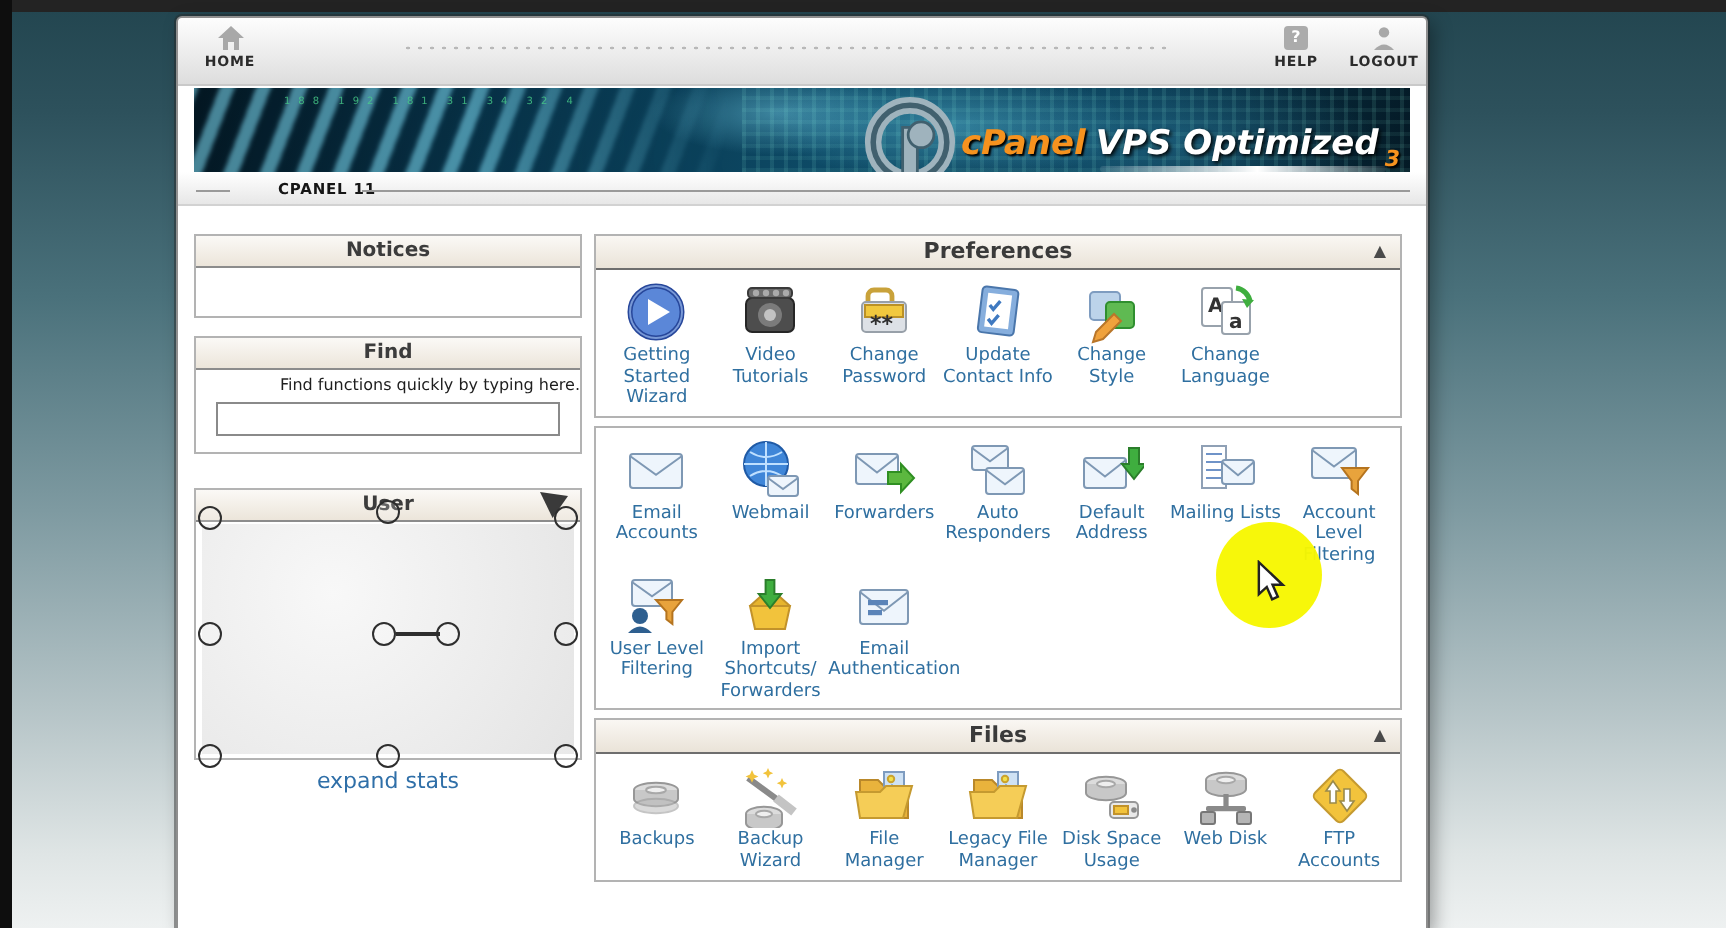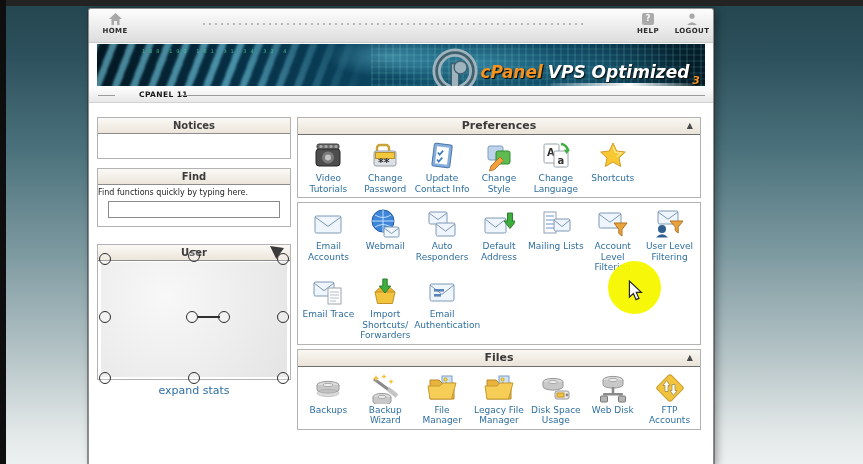--- a/index.html
+++ b/index.html
@@ -55,21 +55,21 @@
   .tab-line-r{position:absolute;left:92px;right:8px;top:9px;border-top:1px solid #9a9a9a;}
   
   .content{position:relative;background:#fff;height:400px;}
   .sidebar{position:absolute;left:8px;top:14px;width:194px;}
   .main{position:absolute;left:208px;top:14px;width:404px;}
   .box{border:1px solid #b3b3b3;background:#fff;}
   .box-header{position:relative;height:15px;line-height:15px;text-align:center;font-size:10px;font-weight:bold;color:#3c3c3c;
     background:linear-gradient(#fbf9f6,#ece5da);border-bottom:1px solid #8c8c8c;}
   .notices-body{height:24px;}
   .find-box{margin-top:9px;}
-  .find-hint{font-size:8px;color:#1e1e1e;text-align:left;margin-top:3px;}
+  .find-hint{font-size:8px;color:#1e1e1e;text-align:right;margin-top:3px;}
   .find-input{display:block;width:166px;height:15px;margin:4px auto 8px auto;border:1px solid #8a8a8a;background:#fff;
     font-size:10px;padding:0 2px;box-sizing:content-box;}
   .stats-box{margin-top:17px;position:relative;height:134px;overflow:visible;}
   .stats-tri{position:absolute;right:6px;top:1px;width:14px;height:13px;background:#3a3a3a;
     clip-path:polygon(0 0,100% 15%,45% 100%);}
   .stats-blur{position:absolute;left:3px;top:17px;right:3px;bottom:2px;
     background:radial-gradient(circle at 35% 30%,#f8f8f8,#ececec 60%,#e4e4e4);}
   .handle{position:absolute;width:12px;height:12px;border:1.5px solid #2e2e2e;border-radius:50%;
     background:rgba(255,255,255,.2);box-sizing:border-box;}
   .handle-link{position:absolute;height:1.5px;background:#2e2e2e;}
@@ -187,20 +187,30 @@
         <a class="expand-stats">expand stats</a>
       </div>
 
       <div class="main" id="sections-container">
   <section class="panel">
     <header class="panel-header">
       <span>Preferences</span>
       <span class="collapse-arrow"></span>
     </header>
     <div class="icon-grid">
+  <a class="grid-item">
+    <span class="icon">
+                  <svg viewBox="0 0 32 32" width="32" height="32">
+                    <circle cx="16" cy="16" r="13" fill="#5b87d8" stroke="#27479b" stroke-width="2.5"></circle>
+                    <circle cx="16" cy="16" r="13" fill="none" stroke="#9dbcf0" stroke-width="1" opacity=".7"></circle>
+                    <path d="M12 9.5 L23 16 L12 22.5 Z" fill="#fff"></path>
+                  </svg>
+                </span>
+    <span class="label">Getting Started Wizard</span>
+  </a>
 
   <a class="grid-item">
     <span class="icon">
                   <svg viewBox="0 0 32 32" width="32" height="32">
                     <rect x="4" y="9" width="24" height="17" rx="3" fill="#4d4d4d" stroke="#262626"></rect>
                     <rect x="5" y="4" width="22" height="5" rx="2" fill="#6d6d6d" stroke="#3a3a3a"></rect>
                     <circle cx="9" cy="6.5" r="1.6" fill="#aaa"></circle>
                     <circle cx="14" cy="6.5" r="1.6" fill="#aaa"></circle>
                     <circle cx="19" cy="6.5" r="1.6" fill="#aaa"></circle>
                     <circle cx="24" cy="6.5" r="1.6" fill="#aaa"></circle>
@@ -255,29 +265,20 @@
                     <text x="7" y="16" font-size="10" font-weight="bold" fill="#333">A</text>
                     <rect x="14" y="11" width="14" height="16" rx="1.5" fill="#fff" stroke="#98a2ac"></rect>
                     <text x="17.5" y="24" font-size="10" font-weight="bold" fill="#333">a</text>
                     <path d="M21 4 a8 8 0 0 1 7 7" stroke="#3fae3f" stroke-width="2.6" fill="none"></path>
                     <path d="M30 10 l-3.5 4 -2.5-4.5 z" fill="#3fae3f"></path>
                   </svg>
                 </span>
     <span class="label">Change Language</span>
   </a>
 
-  <a class="grid-item">
-    <span class="icon">
-                  <svg viewBox="0 0 32 32" width="32" height="32">
-                    <path d="M16 3 l3.7 8 8.6 1 -6.3 5.9 1.7 8.6 -7.7-4.4 -7.7 4.4 1.7-8.6 -6.3-5.9 8.6-1 z" fill="#f7c832" stroke="#d39c28"></path>
-                    <path d="M16 7 l2.4 5.2 5.6.7 -4.1 3.8" fill="none" stroke="#fde694" stroke-width="1.4"></path>
-                  </svg>
-                </span>
-    <span class="label">Shortcuts</span>
-  </a>
 </div>
   </section>
 
   <section class="panel">
     <div class="icon-grid">
   <a class="grid-item">
     <span class="icon">
                   <svg viewBox="0 0 32 32" width="32" height="32">
                     <rect x="3" y="8" width="26" height="17" rx="1.5" fill="#eef5fc" stroke="#7e98b4"></rect>
                     <path d="M3 9 l13 9.350000000000001 l13 -9.350000000000001" fill="none" stroke="#7e98b4"></path>
@@ -291,20 +292,30 @@
                   <svg viewBox="0 0 32 32" width="32" height="32">
                     <circle cx="14" cy="13" r="11" fill="#3f86d8" stroke="#1f5aa6"></circle>
                     <path d="M3 13 h22 M14 2 v22 M6 7 q8 5 16 0 M6 19 q8 -5 16 0" stroke="#bfe0ff" fill="none"></path>
                     <rect x="15" y="19" width="15" height="10" rx="1.5" fill="#eef5fc" stroke="#7e98b4"></rect>
                     <path d="M15 20 l7.5 5.5 l7.5 -5.5" fill="none" stroke="#7e98b4"></path>
                   </svg>
                 </span>
     <span class="label">Webmail</span>
   </a>
 
+  <a class="grid-item">
+    <span class="icon">
+                  <svg viewBox="0 0 32 32" width="32" height="32">
+                    <rect x="2" y="8" width="21" height="15" rx="1.5" fill="#eef5fc" stroke="#7e98b4"></rect>
+                    <path d="M2 9 l10.5 8.25 l10.5 -8.25" fill="none" stroke="#7e98b4"></path>
+                    <path d="M18 17 h6.5 v-4 l6.5 7 -6.5 7 v-4 H18 z" fill="#5cb83f" stroke="#2f8f22"></path>
+                  </svg>
+                </span>
+    <span class="label">Forwarders</span>
+  </a>
 
   <a class="grid-item">
     <span class="icon">
                   <svg viewBox="0 0 32 32" width="32" height="32">
                     <rect x="3" y="4" width="18" height="12" rx="1.5" fill="#eef5fc" stroke="#7e98b4"></rect>
                     <path d="M3 5 l9 6.6000000000000005 l9 -6.6000000000000005" fill="none" stroke="#7e98b4"></path>
                     <rect x="10" y="15" width="19" height="13" rx="1.5" fill="#eef5fc" stroke="#7e98b4"></rect>
                     <path d="M10 16 l9.5 7.15 l9.5 -7.15" fill="none" stroke="#7e98b4"></path>
                   </svg>
                 </span>
@@ -351,31 +362,20 @@
                     <rect x="4" y="3" width="20" height="13" rx="1.5" fill="#eef5fc" stroke="#7e98b4"></rect>
                     <path d="M4 4 l10 7.15 l10 -7.15" fill="none" stroke="#7e98b4"></path>
                     <path d="M16 13 h13 l-4.8 6 v6 l-3 -2.4 v-3.8 z" fill="#e8a33c" stroke="#b5741f"></path>
                     <circle cx="8" cy="21" r="4" fill="#2e5f8f"></circle>
                     <path d="M2 29.5 q6 -6.5 12 0 z" fill="#2e5f8f"></path>
                   </svg>
                 </span>
     <span class="label">User Level Filtering</span>
   </a>
 
-  <a class="grid-item">
-    <span class="icon">
-                  <svg viewBox="0 0 32 32" width="32" height="32">
-                    <rect x="2" y="6" width="20" height="14" rx="1.5" fill="#eef5fc" stroke="#7e98b4"></rect>
-                    <path d="M2 7 l10 7.700000000000001 l10 -7.700000000000001" fill="none" stroke="#7e98b4"></path>
-                    <rect x="16" y="12" width="13" height="16" fill="#fdfdfd" stroke="#9aa4ae"></rect>
-                    <path d="M18 16 h9 M18 19 h9 M18 22 h9 M18 25 h6" stroke="#b7c0ca"></path>
-                  </svg>
-                </span>
-    <span class="label">Email Trace</span>
-  </a>
 
   <a class="grid-item">
     <span class="icon">
                   <svg viewBox="0 0 32 32" width="32" height="32">
                     <path d="M6 16 l5-4.5 h10 l5 4.5" fill="#e6b42e" stroke="#c2922a"></path>
                     <path d="M6 16 h20 l-2.5 11.5 h-15 z" fill="#f2c33c" stroke="#c2922a"></path>
                     <path d="M13.8 3 h4.4 v7 h3.4 l-5.6 7 -5.6-7 h3.4 z" fill="#3fae3f" stroke="#2b7e2b"></path>
                   </svg>
                 </span>
     <span class="label">Import Shortcuts/ Forwarders</span>

